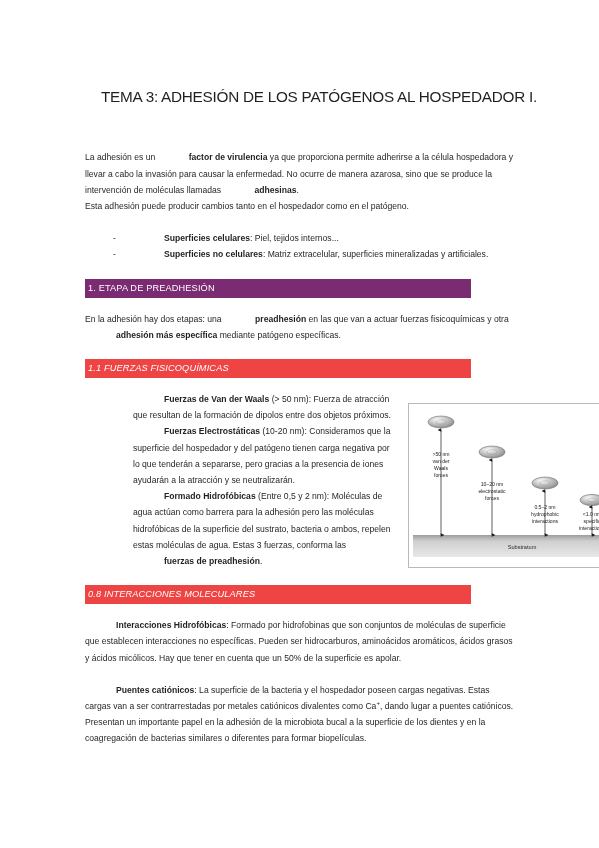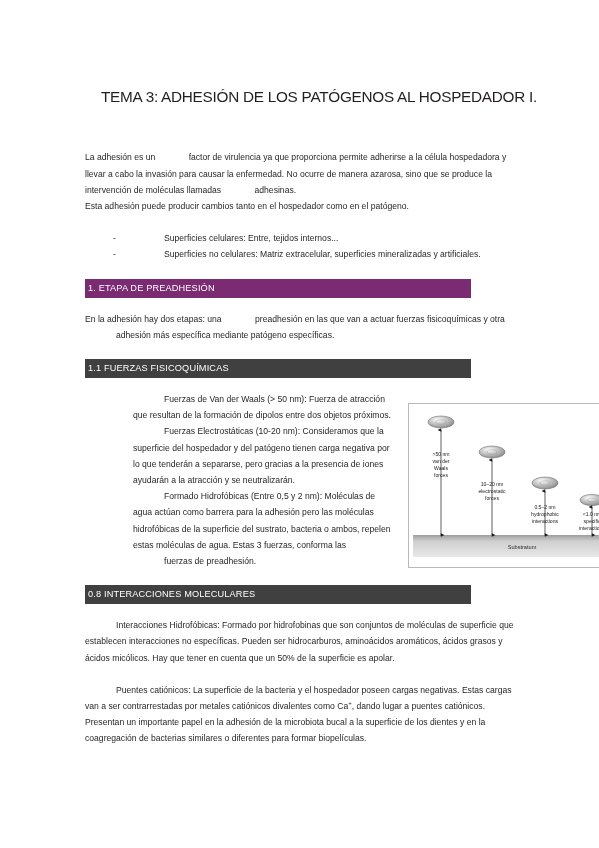--- a/index.html
+++ b/index.html
@@ -42,21 +42,21 @@
   }
 
   
   p.para {
     margin: 0;
     font-size: 8.6px;
     line-height: 16.2px;
     color: #231f20;
     text-align: left;
   }
-  .b { font-weight: normal; padding-left: 31px; }
+  .b { font-weight: bold; padding-left: 31px; }
 
   .gap-lead   { height: 27px; }
   .gap-small  { height: 16px; }
   .gap-mid    { height: 13px; }
 
   
   ul.bullets {
     margin: 0;
     padding: 0;
     list-style: none;
@@ -79,21 +79,21 @@
   .bar {
     width: 386px;
     box-sizing: border-box;
     color: #ffffff;
     font-size: 9.2px;
     line-height: 14px;
     padding: 2px 0 3px 3px;
     letter-spacing: 0.15px;
   }
   .bar-level1 { background: #7a2b72; }
-  .bar-level2 { background: #404040; }
+  .bar-level2 { background: #ef4444; font-style: italic; }
 
   
   .cols {
     position: relative;
     margin-left: 48px;
   }
   .col-text {
     width: 262px;
   }
   .figure {
@@ -120,21 +120,21 @@
     <h1 class="doc-title">TEMA 3: ADHESIÓN DE LOS PATÓGENOS AL HOSPEDADOR I.</h1>
 
     <div class="gap-lead"></div>
 
     <p class="para"><span>La adhesión es un </span><span class="b">factor de virulencia</span><span> ya que proporciona permite adherirse a la célula hospedadora y llevar a cabo la invasión para causar la enfermedad. No ocurre de manera azarosa, sino que se produce la intervención de moléculas llamadas </span><span class="b">adhesinas</span><span>.</span></p>
     <p class="para">Esta adhesión puede producir cambios tanto en el hospedador como en el patógeno.</p>
 
     <div class="gap-small"></div>
 
     <ul class="bullets">
-      <li><span class="dash">-</span><span class="b">Superficies celulares</span><span>: Entre, tejidos internos...</span></li>
+      <li><span class="dash">-</span><span class="b">Superficies celulares</span><span>: Piel, tejidos internos...</span></li>
       <li><span class="dash">-</span><span class="b">Superficies no celulares</span><span>: Matriz extracelular, superficies mineralizadas y artificiales.</span></li>
     </ul>
 
     <div class="gap-small"></div>
 
     <div class="bar bar-level1">1. ETAPA DE PREADHESIÓN</div>
 
     <div class="gap-mid"></div>
 
     <p class="para"><span>En la adhesión hay dos etapas: una </span><span class="b">preadhesión</span><span> en las que van a actuar fuerzas fisicoquímicas y otra </span><span class="b">adhesión más específica</span><span> mediante patógeno específicas.</span></p>

